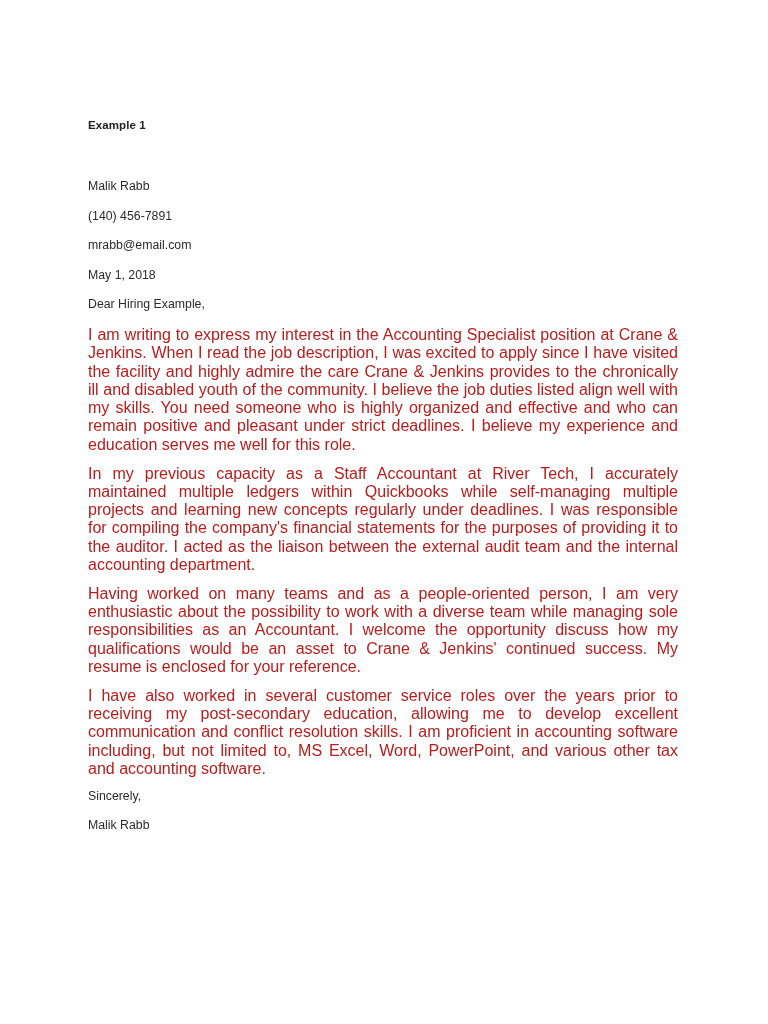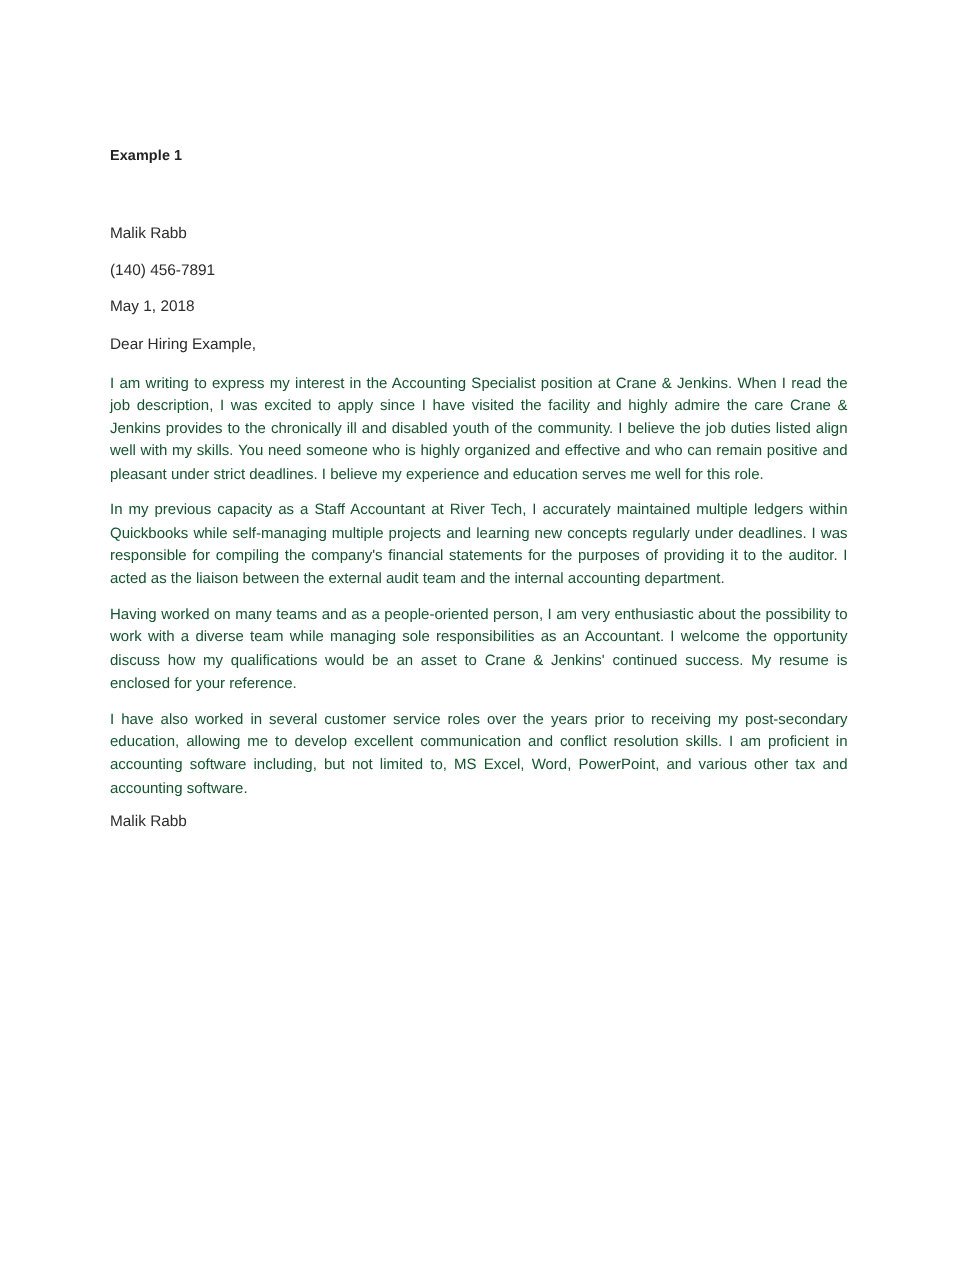--- a/index.html
+++ b/index.html
@@ -48,23 +48,23 @@
   }
 
   .salutation {
     font-size: 12.3px;
     line-height: 15px;
     color: #2b2b2b;
     margin: 0 0 14px 0;
   }
 
   .body-para {
-    font-size: 12px;
+    font-size: 16px;
     line-height: 18.3px;
-    color: #14532d;
+    color: #b91c1c;
     text-align: justify;
     text-justify: inter-word;
     margin: 0 0 10.5px 0;
     hyphens: none;
   }
 
   .closing-line {
     font-size: 12.3px;
     line-height: 15px;
     color: #2b2b2b;
@@ -78,30 +78,32 @@
 </head>
 <body>
 
 <div class="page">
 
   <div class="doc-heading">Example 1</div>
 
   <div class="letterhead">
     <div class="lh-line">Malik Rabb</div>
     <div class="lh-line">(140) 456-7891</div>
+    <div class="lh-line">mrabb@email.com</div>
     <div class="lh-line">May 1, 2018</div>
   </div>
 
   <div class="salutation">Dear Hiring Example,</div>
 
   <div class="body-para">I am writing to express my interest in the Accounting Specialist position at Crane &amp; Jenkins. When I read the job description, I was excited to apply since I have visited the facility and highly admire the care Crane &amp; Jenkins provides to the chronically ill and disabled youth of the community. I believe the job duties listed align well with my skills. You need someone who is highly organized and effective and who can remain positive and pleasant under strict deadlines. I believe my experience and education serves me well for this role.</div>
 
   <div class="body-para">In my previous capacity as a Staff Accountant at River Tech, I accurately maintained multiple ledgers within Quickbooks while self-managing multiple projects and learning new concepts regularly under deadlines. I was responsible for compiling the company's financial statements for the purposes of providing it to the auditor. I acted as the liaison between the external audit team and the internal accounting department.</div>
 
   <div class="body-para">Having worked on many teams and as a people-oriented person, I am very enthusiastic about the possibility to work with a diverse team while managing sole responsibilities as an Accountant. I welcome the opportunity discuss how my qualifications would be an asset to Crane &amp; Jenkins' continued success. My resume is enclosed for your reference.</div>
 
   <div class="body-para">I have also worked in several customer service roles over the years prior to receiving my post-secondary education, allowing me to develop excellent communication and conflict resolution skills. I am proficient in accounting software including, but not limited to, MS Excel, Word, PowerPoint, and various other tax and accounting software.</div>
 
   <div class="closing-block">
+    <div class="closing-line">Sincerely,</div>
     <div class="closing-line">Malik Rabb</div>
   </div>
 
 </div>
 
 </body></html>

